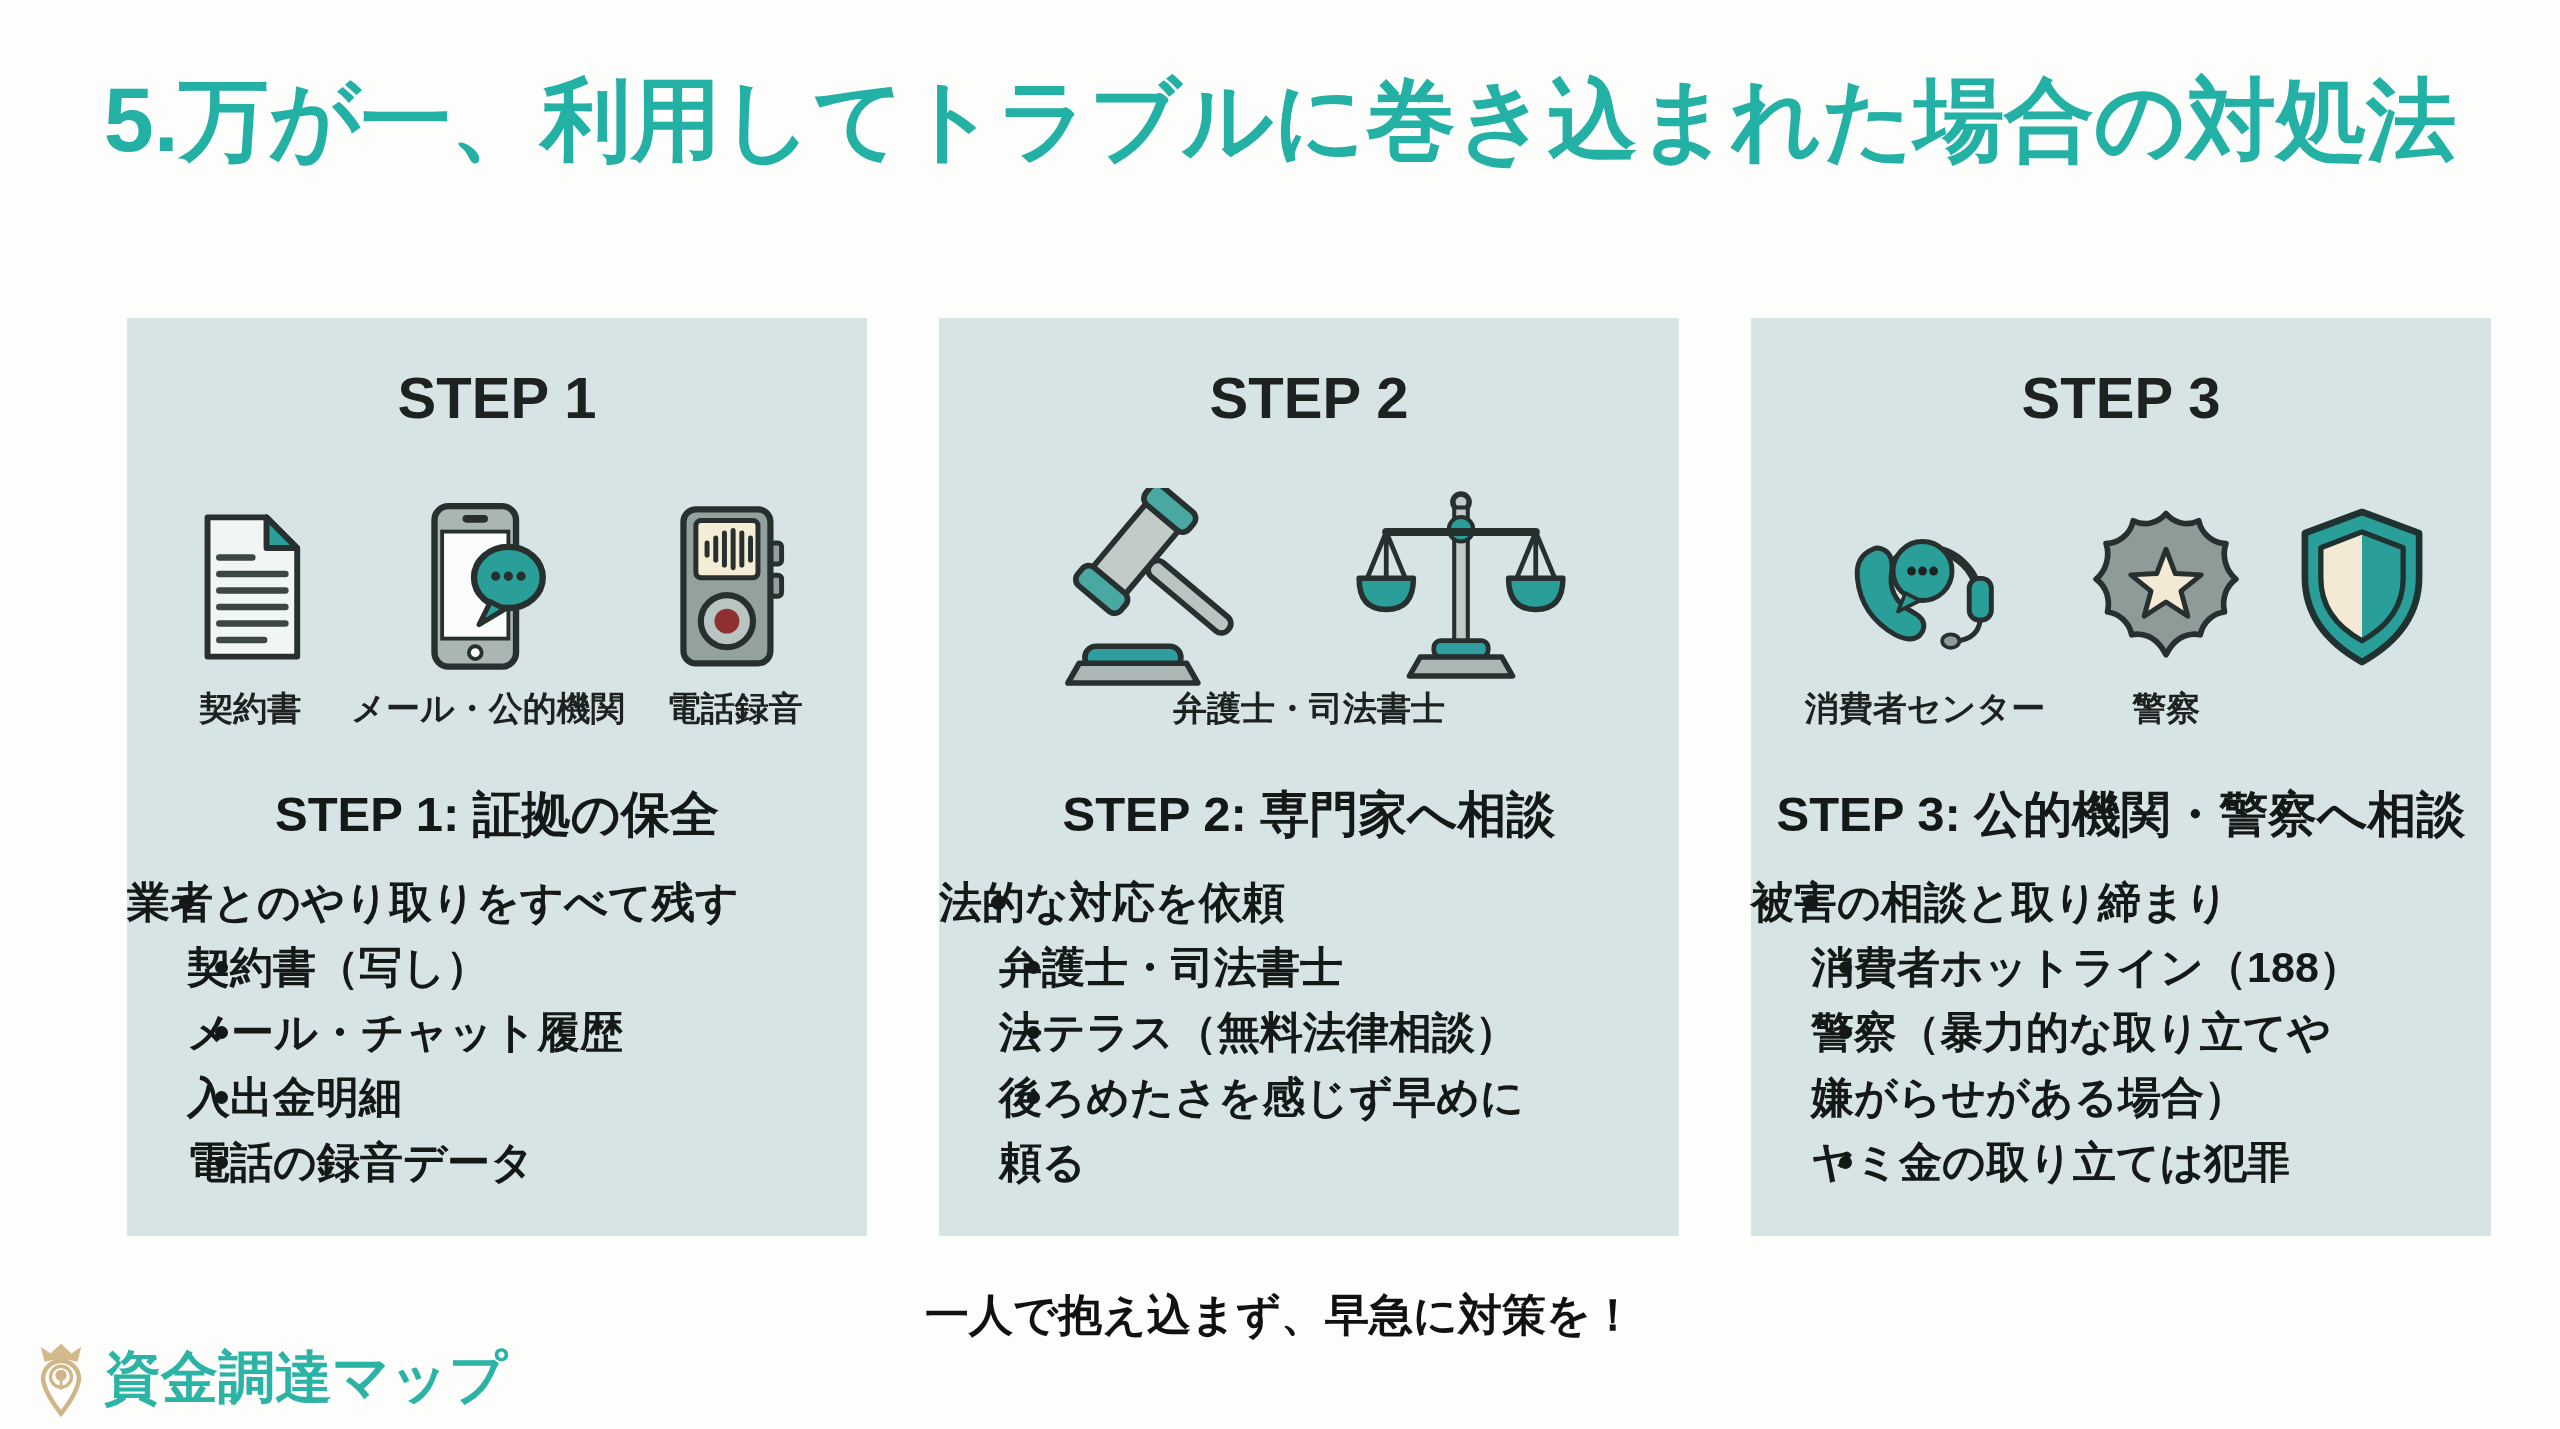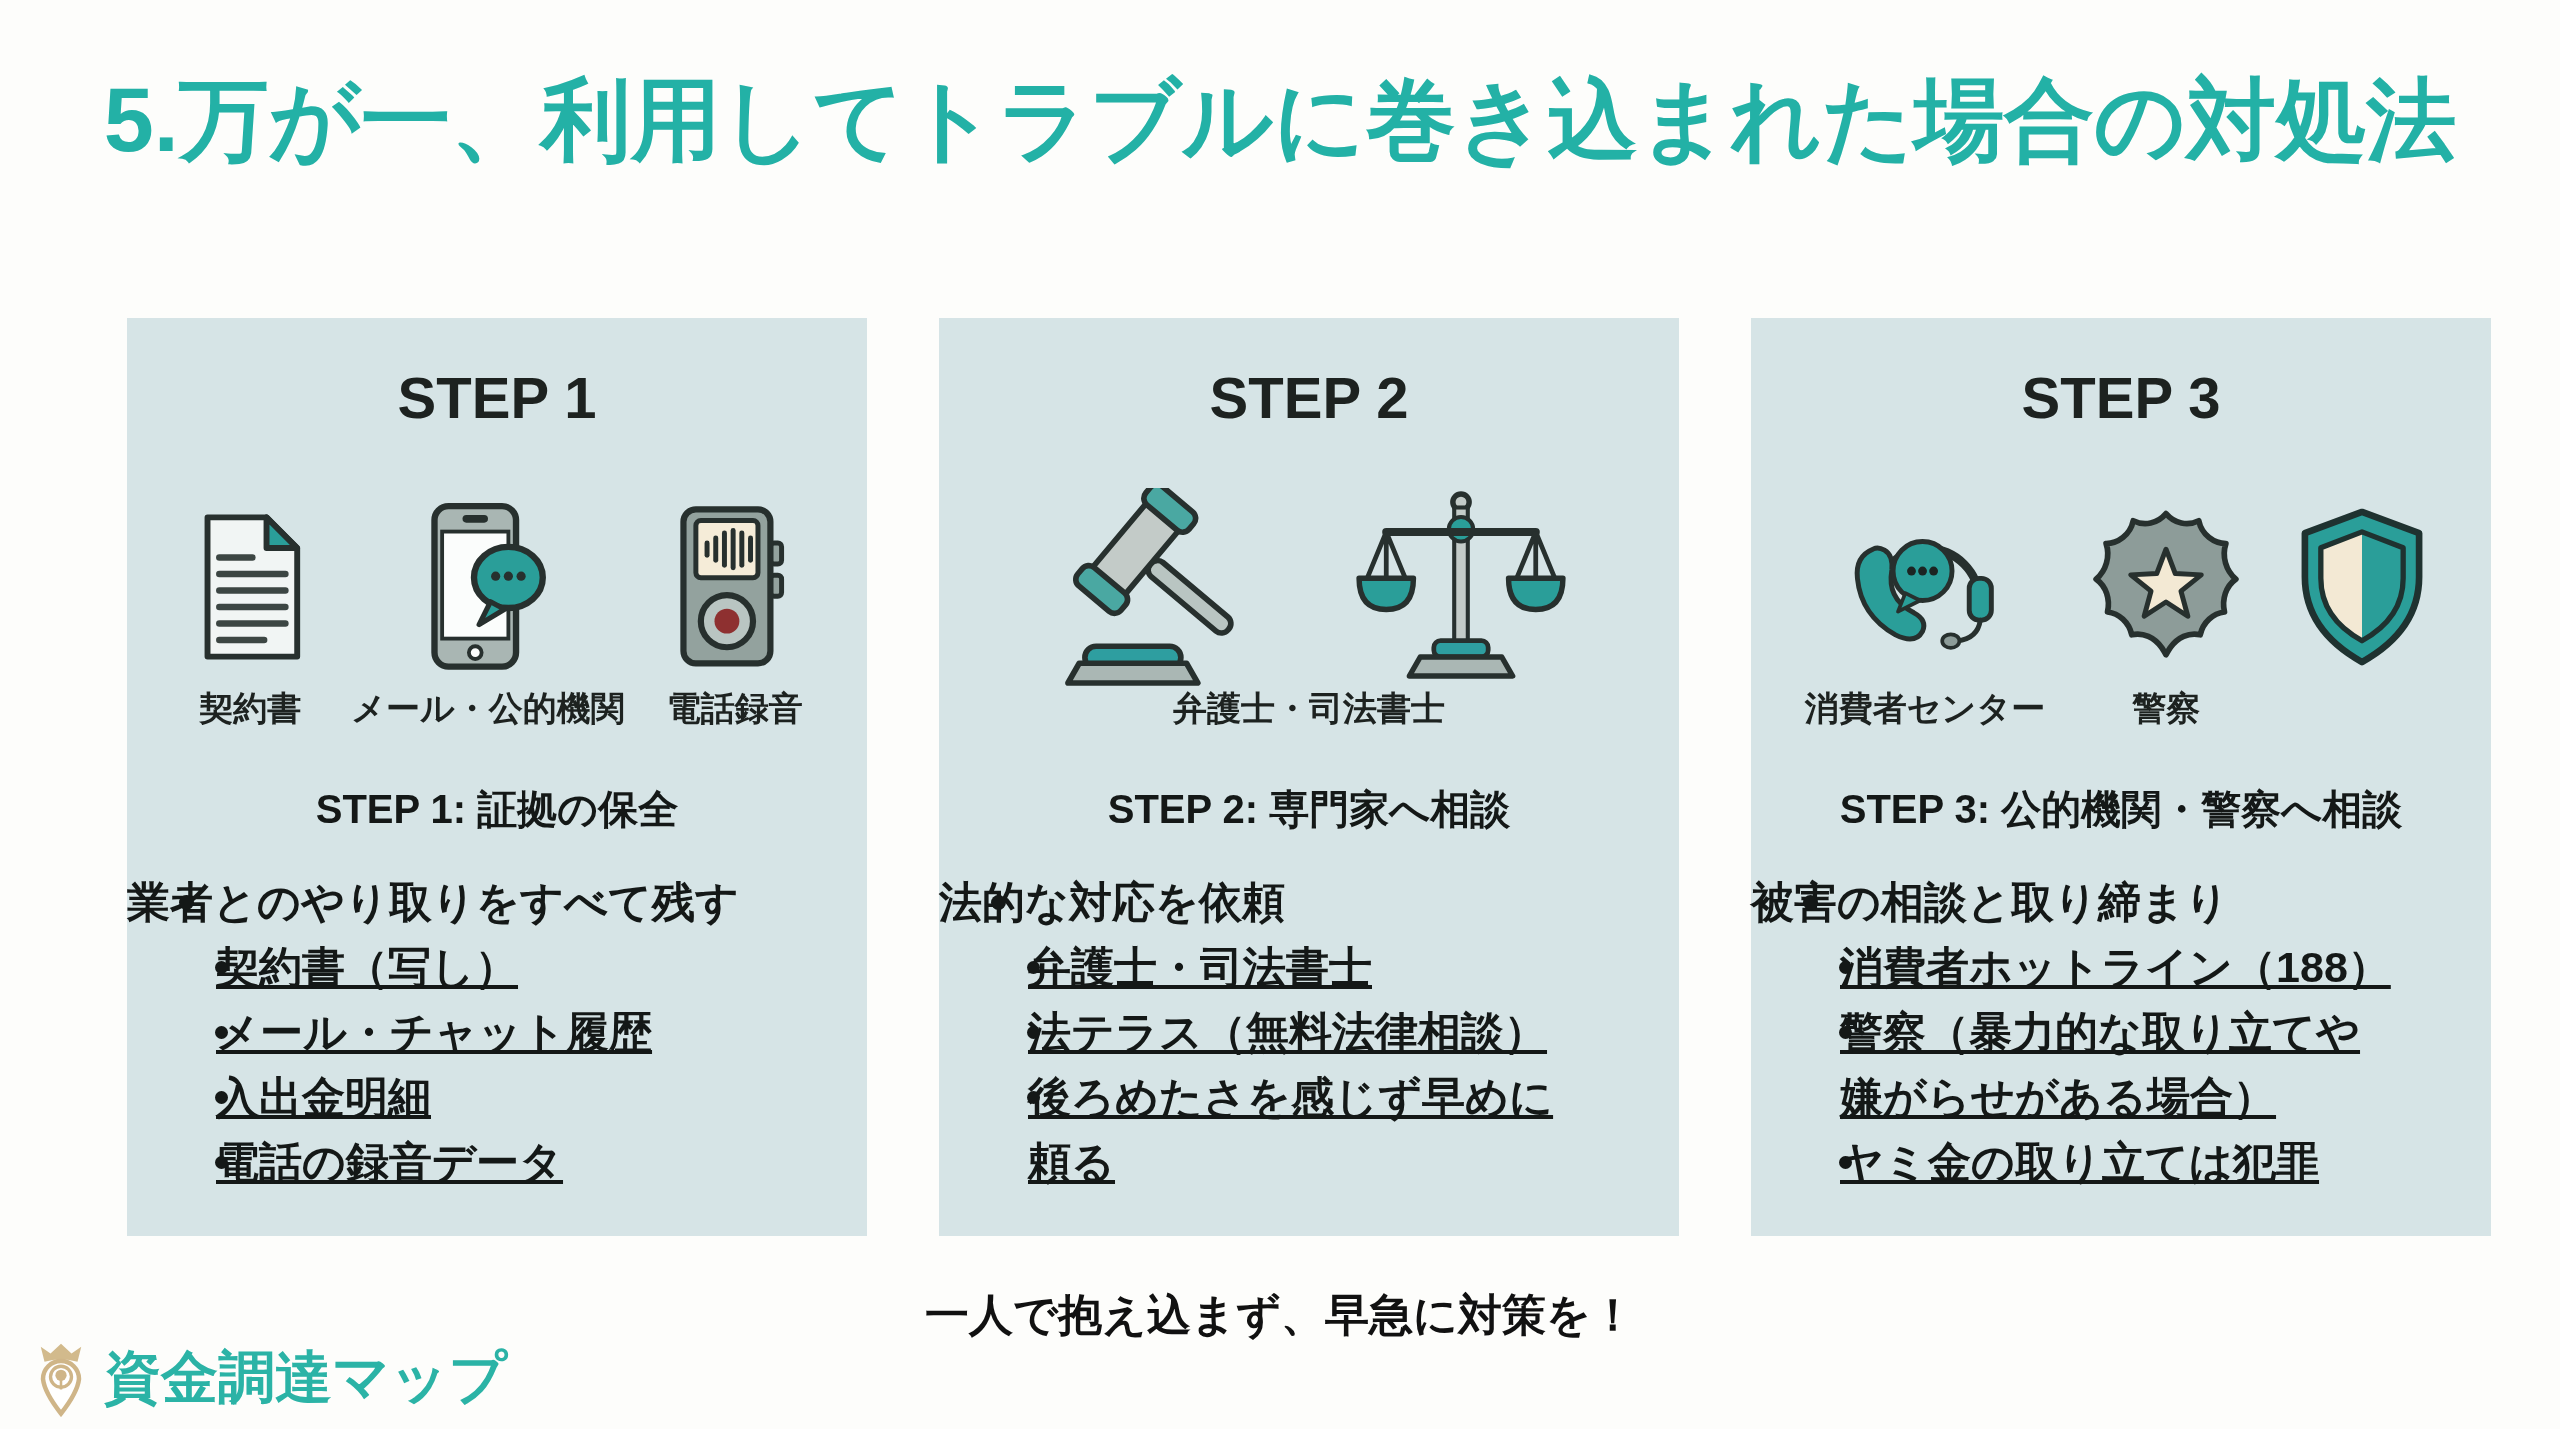--- a/index.html
+++ b/index.html
@@ -30,30 +30,30 @@
   .gap-lg{gap:64px;}
   .icon-col{display:flex;flex-direction:column;align-items:center;}
   .icon-box{height:178px;display:flex;align-items:center;justify-content:center;}
   .icon-label{margin-top:10px;font-size:34px;font-weight:700;white-space:nowrap;color:#1d2220;}
   .panel-label{
     position:absolute;top:368px;left:0;width:100%;text-align:center;
     font-size:34px;font-weight:700;color:#1d2220;
   }
   .heading{
     position:absolute;top:464px;left:0;width:100%;
-    text-align:center;font-size:40px;font-weight:800;white-space:nowrap;color:#141817;
+    text-align:center;font-size:49px;font-weight:800;white-space:nowrap;color:#141817;
   }
   .bullets{position:absolute;top:552px;left:0;width:100%;list-style:none;margin:0;padding:0;}
   .bullets li{position:relative;font-size:43px;font-weight:700;line-height:65px;color:#141817;}
   li.lead{padding-right:18px;}
   li.lead::before{
     content:"";position:absolute;left:52px;top:25px;
     width:15px;height:15px;border-radius:50%;background:#141817;
   }
-  li.sub{padding-left:89px;max-width:556px;text-decoration:underline;}
+  li.sub{padding-left:60px;max-width:556px;}
   li.sub::before{
     content:"";position:absolute;left:88px;top:26px;
     width:13px;height:13px;border-radius:50%;background:#141817;
   }
   .footer-msg{
     position:absolute;top:1286px;left:0;width:100%;
     text-align:center;font-size:44px;font-weight:800;color:#111;
   }
   .logo{position:absolute;left:34px;top:1340px;display:flex;align-items:center;gap:16px;}
   .logo-text{font-size:57px;font-weight:700;color:#2bb3a6;white-space:nowrap;}

